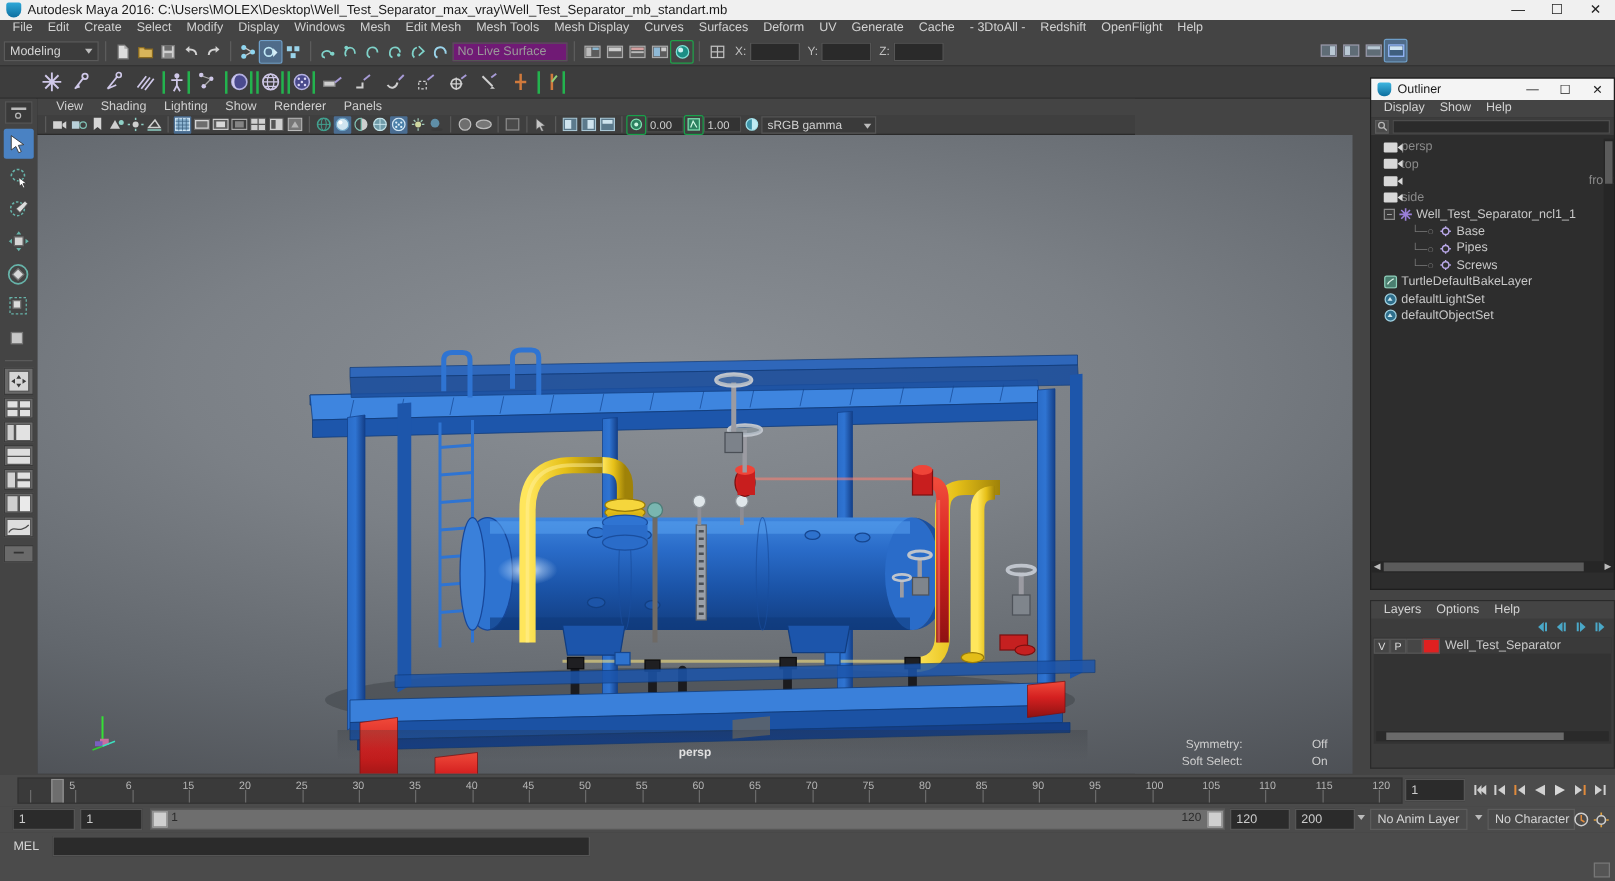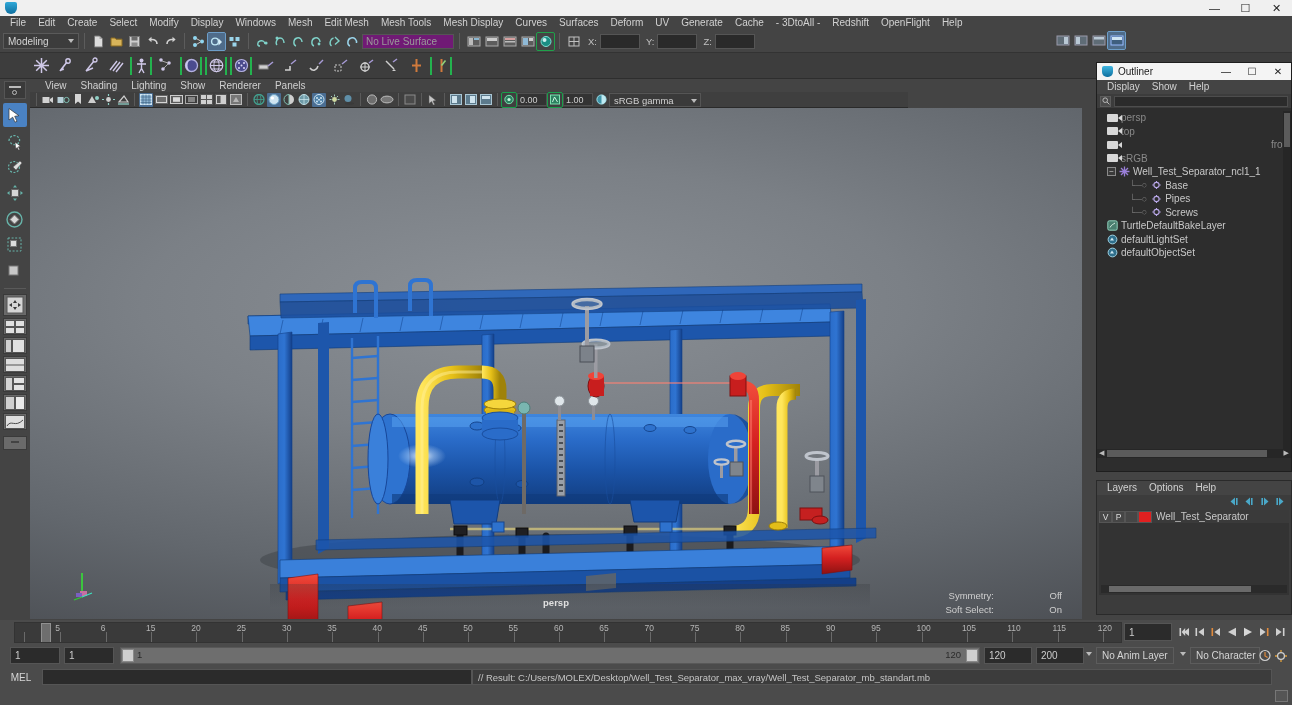--- a/index.html
+++ b/index.html
@@ -206,20 +206,21 @@
 
   svg { display:block; }
 </style>
 </head>
 <body>
 
 <div class="app">
 
   <div class="titlebar">
     <div class="tb-icon"></div>
+    <div class="tb-title">Autodesk Maya 2016: C:\Users\MOLEX\Desktop\Well_Test_Separator_max_vray\Well_Test_Separator_mb_standart.mb</div>
     <div class="tb-btns">
       <div>—</div>
       <div>☐</div>
       <div class="close">✕</div>
     </div>
   </div>
 
   <div class="menubar" id="menubar">
       <div class="mi">File</div>
       <div class="mi">Edit</div>
@@ -1187,21 +1188,21 @@
           <div class="row dim" style="padding-left: 10px;">
             <span class="camicon"></span>
             <span class="tx">top</span>
           </div>
           <div class="row dim" style=" justify-content: space-between;">
             <span class="camicon"></span>
             <span class="tx">front</span>
           </div>
           <div class="row dim" style="padding-left: 10px;">
             <span class="camicon"></span>
-            <span class="tx">sRGB</span>
+            <span class="tx">side</span>
           </div>
           <div class="row" style="padding-left: 10px;">
             <span class="expander">−</span>
             <span>
               <svg width="11" height="11" viewBox="0 0 11 11">
                 <g stroke="#9a7fd8" stroke-width="1.3">
                   <path d="M5.5 0.5v10M0.5 5.5h10M2 2l7 7M9 2L2 9"></path>
                 </g>
               </svg>
             </span>
@@ -1453,20 +1454,19 @@
       <svg width="14" height="13" viewBox="0 0 14 13">
           <circle cx="7" cy="7" r="3.4" fill="none" stroke="#cfcfcf" stroke-width="1.3"></circle>
           <path d="M7 1v2M7 11v2M1 7h2M11 7h2" stroke="#e0a03c" stroke-width="1.3"></path>
         </svg>
     </span>
   </div>
 
   <div class="cmdwrap">
     <div class="cmdlbl">MEL</div>
     <div class="cmdin" placeholder=""></div>
-    <div class="cmdout">// Result: C:/Users/MOLEX/Desktop/Well_Test_Separator_max_vray/Well_Test_Separator_mb_standart.mb</div>
   </div>
 
   <div class="helpline">
     <span style="position:absolute;right:4px;top:2px;width:13px;height:12px;border:1px solid #777;background:#555;"></span>
   </div>
 
 </div>
 
 </body></html>

